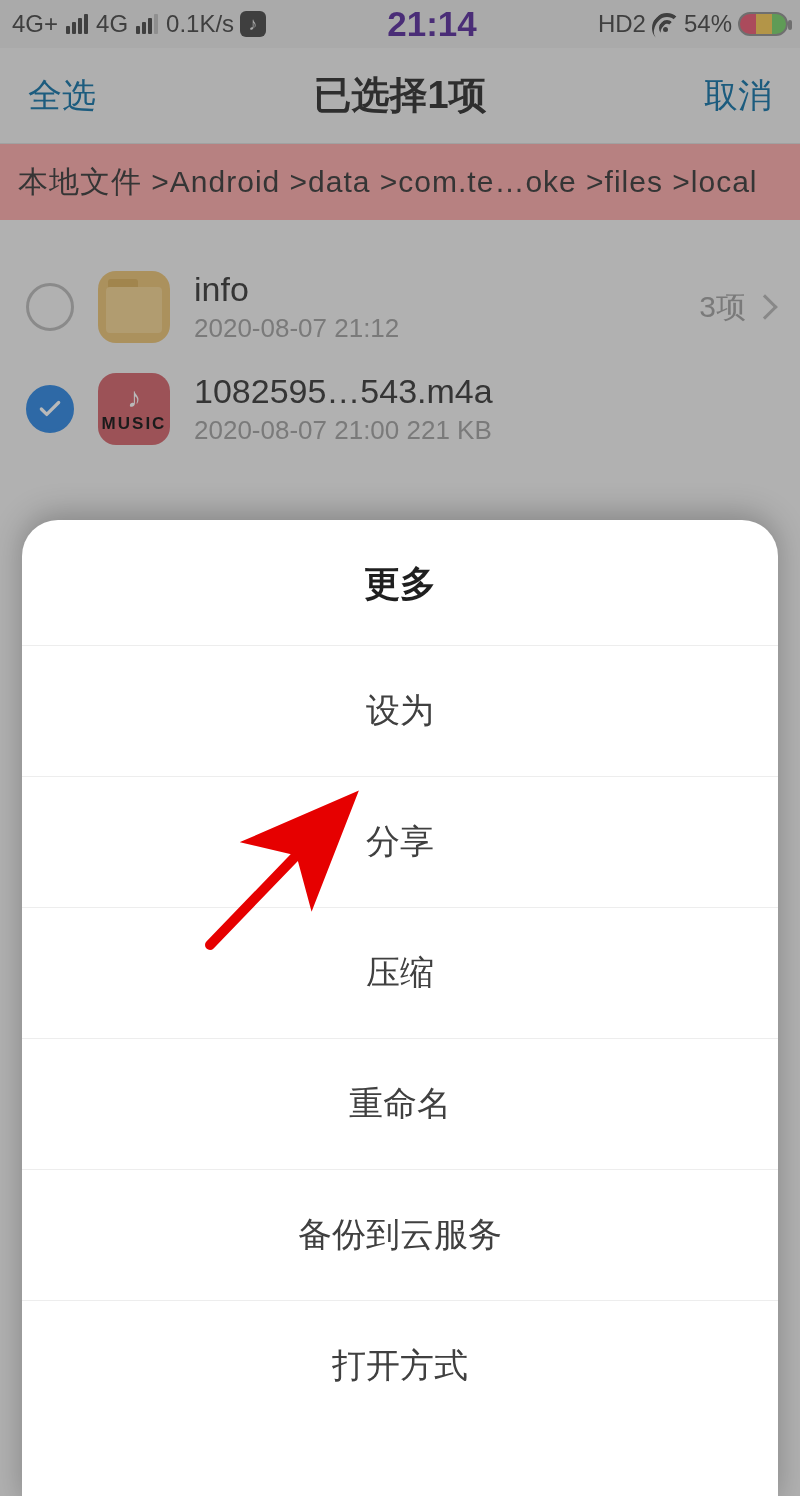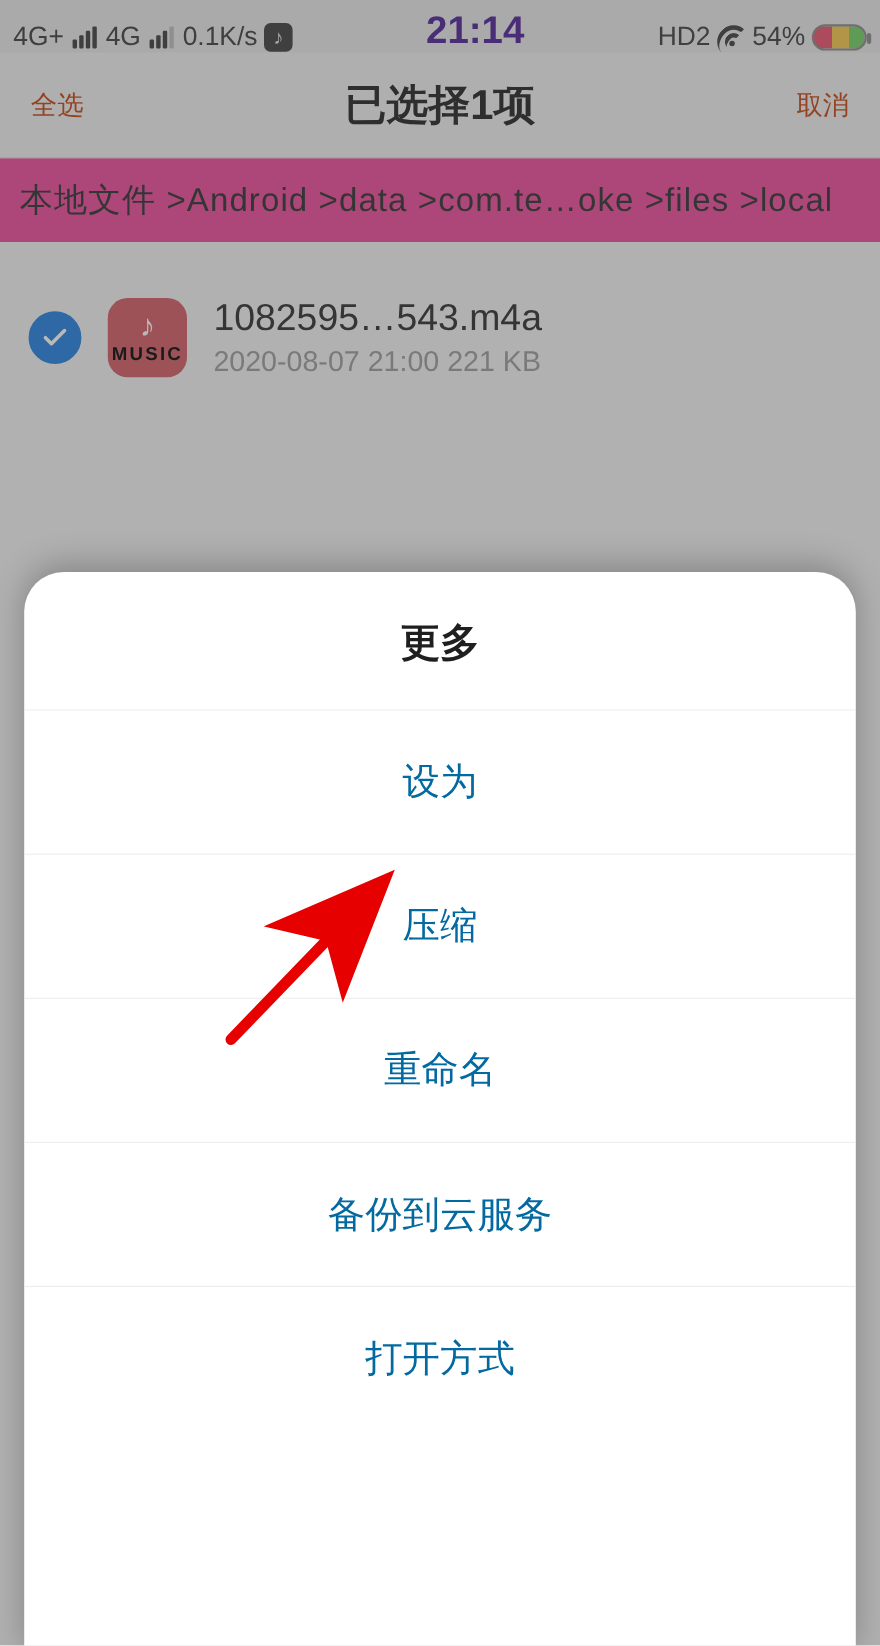--- a/index.html
+++ b/index.html
@@ -9,21 +9,21 @@
     font-family: -apple-system, "Helvetica Neue", Arial, "PingFang SC", "Microsoft YaHei", sans-serif;
     background: #f2f2f2;
     overflow: hidden;
     position: relative;
   }
 
   
   .status-bar {
     height: 48px;
     display: flex;
-    align-items: flex-end;
+    align-items: center;
     justify-content: space-between;
     padding: 0 12px;
     font-size: 24px;
     color: #3a3a3a;
     background: #e7e7e7;
     font-weight: 500;
   }
   .status-left, .status-right { display: flex; align-items: center; gap: 6px; }
   .status-center { font-size: 35px; font-weight: 700; color:#4c1d95; }
   .sig-bars { display:inline-flex; align-items:flex-end; gap:2px; margin:0 2px;}
@@ -44,26 +44,26 @@
     width:50px;height:24px;border:2px solid #888;border-radius:12px;position:relative;
     background:linear-gradient(90deg,#e94e6a 0 35%,#f5c54a 35% 70%,#6fcf5f 70% 100%);
   }
   .battery-pill::after{content:"";position:absolute;right:-6px;top:6px;width:4px;height:10px;background:#888;border-radius:2px;}
 
   
   .nav-bar{
     height:96px;background:#efefef;display:flex;align-items:center;justify-content:space-between;
     padding:0 28px;border-bottom:1px solid #d8d8d8;
   }
-  .nav-link{font-size:24px;color:#c2410c;}
+  .nav-link{font-size:34px;color:#0369a1;}
   .nav-title{font-size:38px;color:#202020;font-weight:700;}
 
   
   .breadcrumb{
-    height:76px;background:#ec4899;display:flex;align-items:center;padding:0 18px;
+    height:76px;background:#fca5a5;display:flex;align-items:center;padding:0 18px;
     font-size:30px;color:#2b2b2b;white-space:nowrap;overflow:hidden;letter-spacing:1px;
   }
 
   
   .file-list{background:#f2f2f2;padding-top:36px;}
   .file-row{
     display:flex;align-items:center;padding:14px 26px;gap:24px;
   }
   .check{
     width:48px;height:48px;border-radius:50%;border:3px solid #b4b4b4;flex:0 0 48px;
@@ -95,21 +95,21 @@
     position:absolute;left:22px;right:22px;top:520px;bottom:-10px;
     background:#fff;border-radius:36px 36px 0 0;
     box-shadow:0 -6px 30px rgba(0,0,0,.25);
     overflow:hidden;
   }
   .sheet-title{
     text-align:center;font-size:36px;color:#1f1f1f;font-weight:600;
     padding:40px 0 36px;border-bottom:1px solid #ededed;
   }
   .sheet-item{
-    text-align:center;font-size:34px;color:#0369a1;padding:42px 0;border-bottom:1px solid #ededed;
+    text-align:center;font-size:34px;color:#404040;padding:42px 0;border-bottom:1px solid #ededed;
   }
   .sheet-item.last-partial{border-bottom:none;padding-bottom:22px}
 
   
   .arrow-svg{position:absolute;left:195px;top:770px;pointer-events:none}
 
   
   .bottom-peek{
     position:absolute;left:0;right:0;bottom:6px;display:flex;justify-content:space-around;
     font-size:22px;color:#2f91e8;opacity:.55;
@@ -151,20 +151,34 @@
 <div class="nav-bar">
   <span class="nav-link">全选</span>
   <span class="nav-title">已选择1项</span>
   <span class="nav-link">取消</span>
 </div>
 
 <div class="breadcrumb">本地文件 &gt;Android &gt;data &gt;com.te…oke &gt;files &gt;local</div>
 
 <div class="file-list">
 
+  <div class="file-row">
+    <span class="check">
+      
+    </span>
+    <span class="thumb folder"></span>
+    <div class="meta">
+      <div class="fname">info</div>
+      <div class="fsub">2020-08-07 21:12</div>
+    </div>
+    <div class="right-cap">
+      <span>3项</span>
+      <span class="chev"></span>
+    </div>
+  </div>
 
   <div class="file-row">
     <span class="check checked">
       <svg width="26" height="26" viewBox="0 0 24 24">
           <path d="M4 12l5 5L20 6" stroke="#fff" stroke-width="3" fill="none" stroke-linecap="round" stroke-linejoin="round"></path>
         </svg>
     </span>
     <span class="thumb music">
       <span class="note">♪</span>
       <span class="lab">MUSIC</span>
@@ -182,20 +196,21 @@
 <div class="bottom-peek">
   <span>复制</span>
   <span>剪切</span>
   <span>删除</span>
   <span>更多</span>
 </div>
 
 <div class="sheet">
   <div class="sheet-title">更多</div>
   <div class="sheet-item">设为</div>
+  <div class="sheet-item">分享</div>
   <div class="sheet-item">压缩</div>
   <div class="sheet-item">重命名</div>
   <div class="sheet-item">备份到云服务</div>
   <div class="sheet-item last-partial">打开方式</div>
 </div>
 
 <svg class="arrow-svg" width="180" height="190">
   <defs>
     <marker id="ahead" markerWidth="14" markerHeight="14" refX="10" refY="5" orient="auto">
       <path d="M0,0 L12,5 L0,10 L3,5 Z" fill="#e60000"></path>

